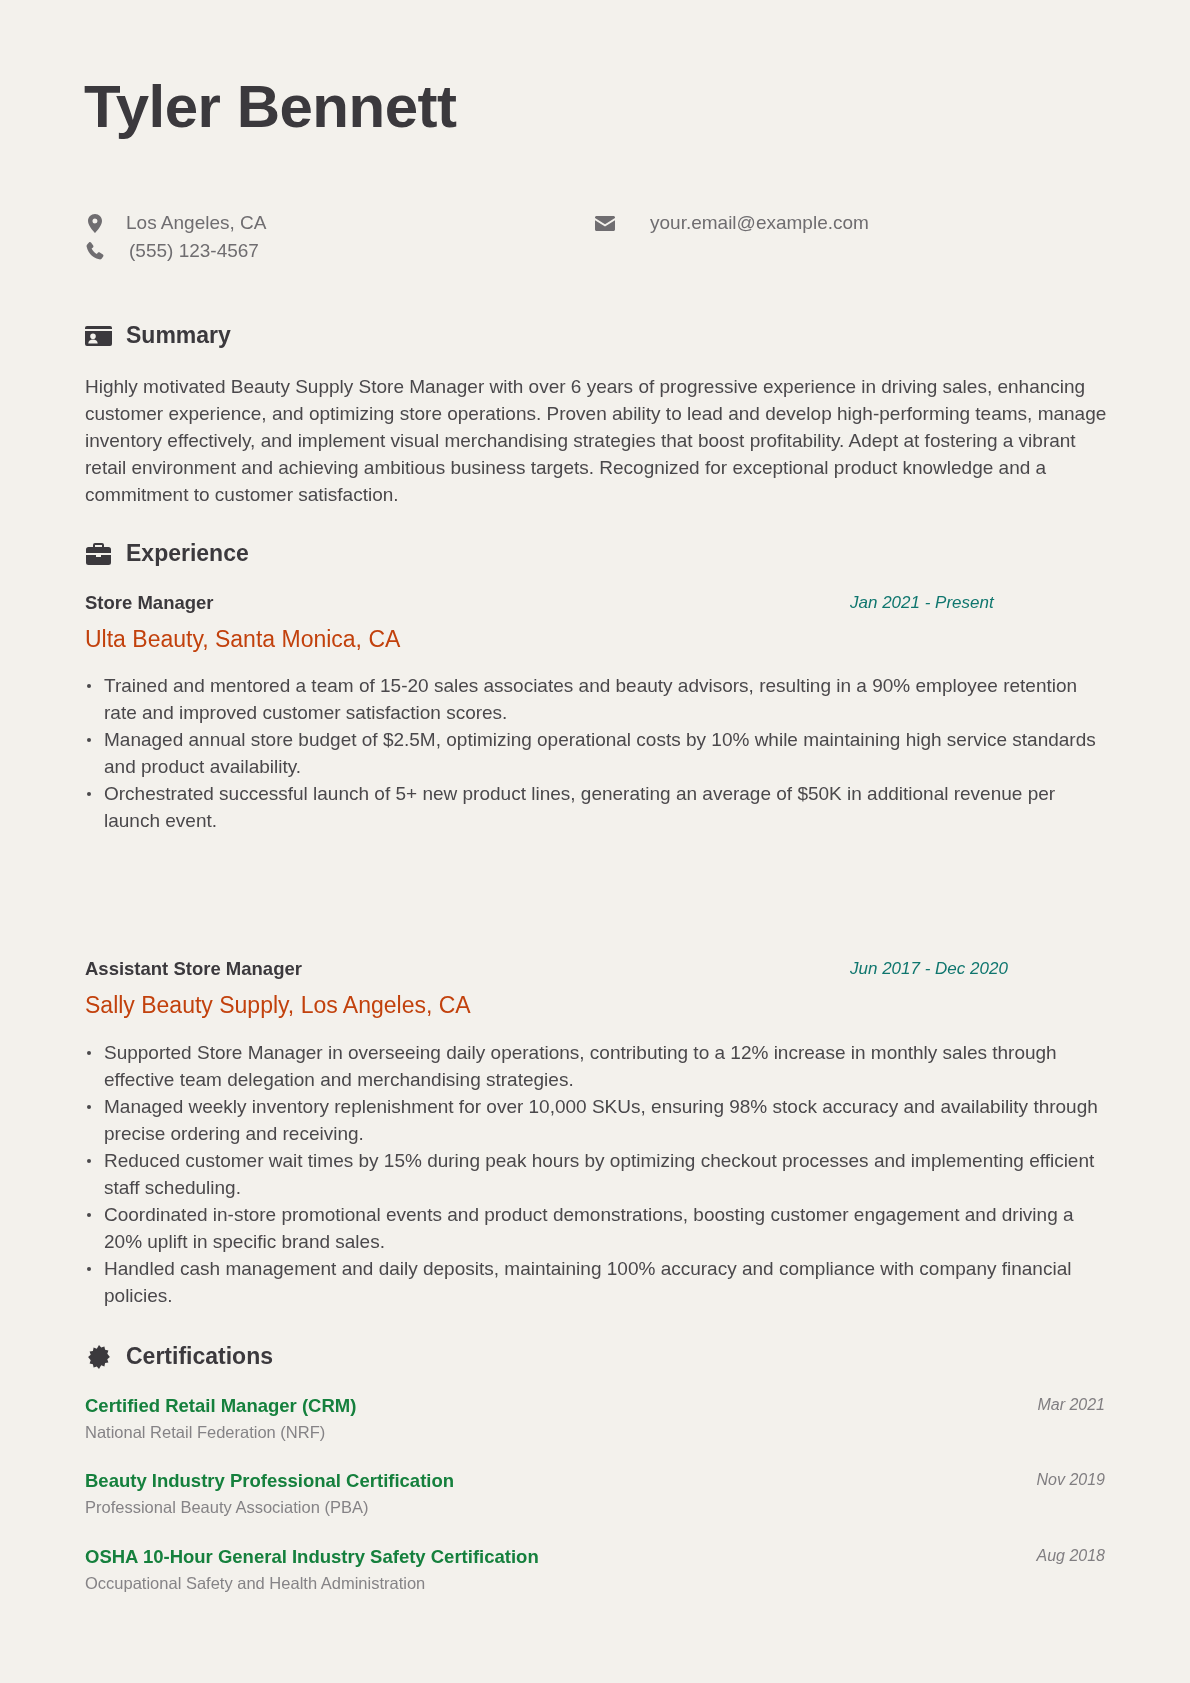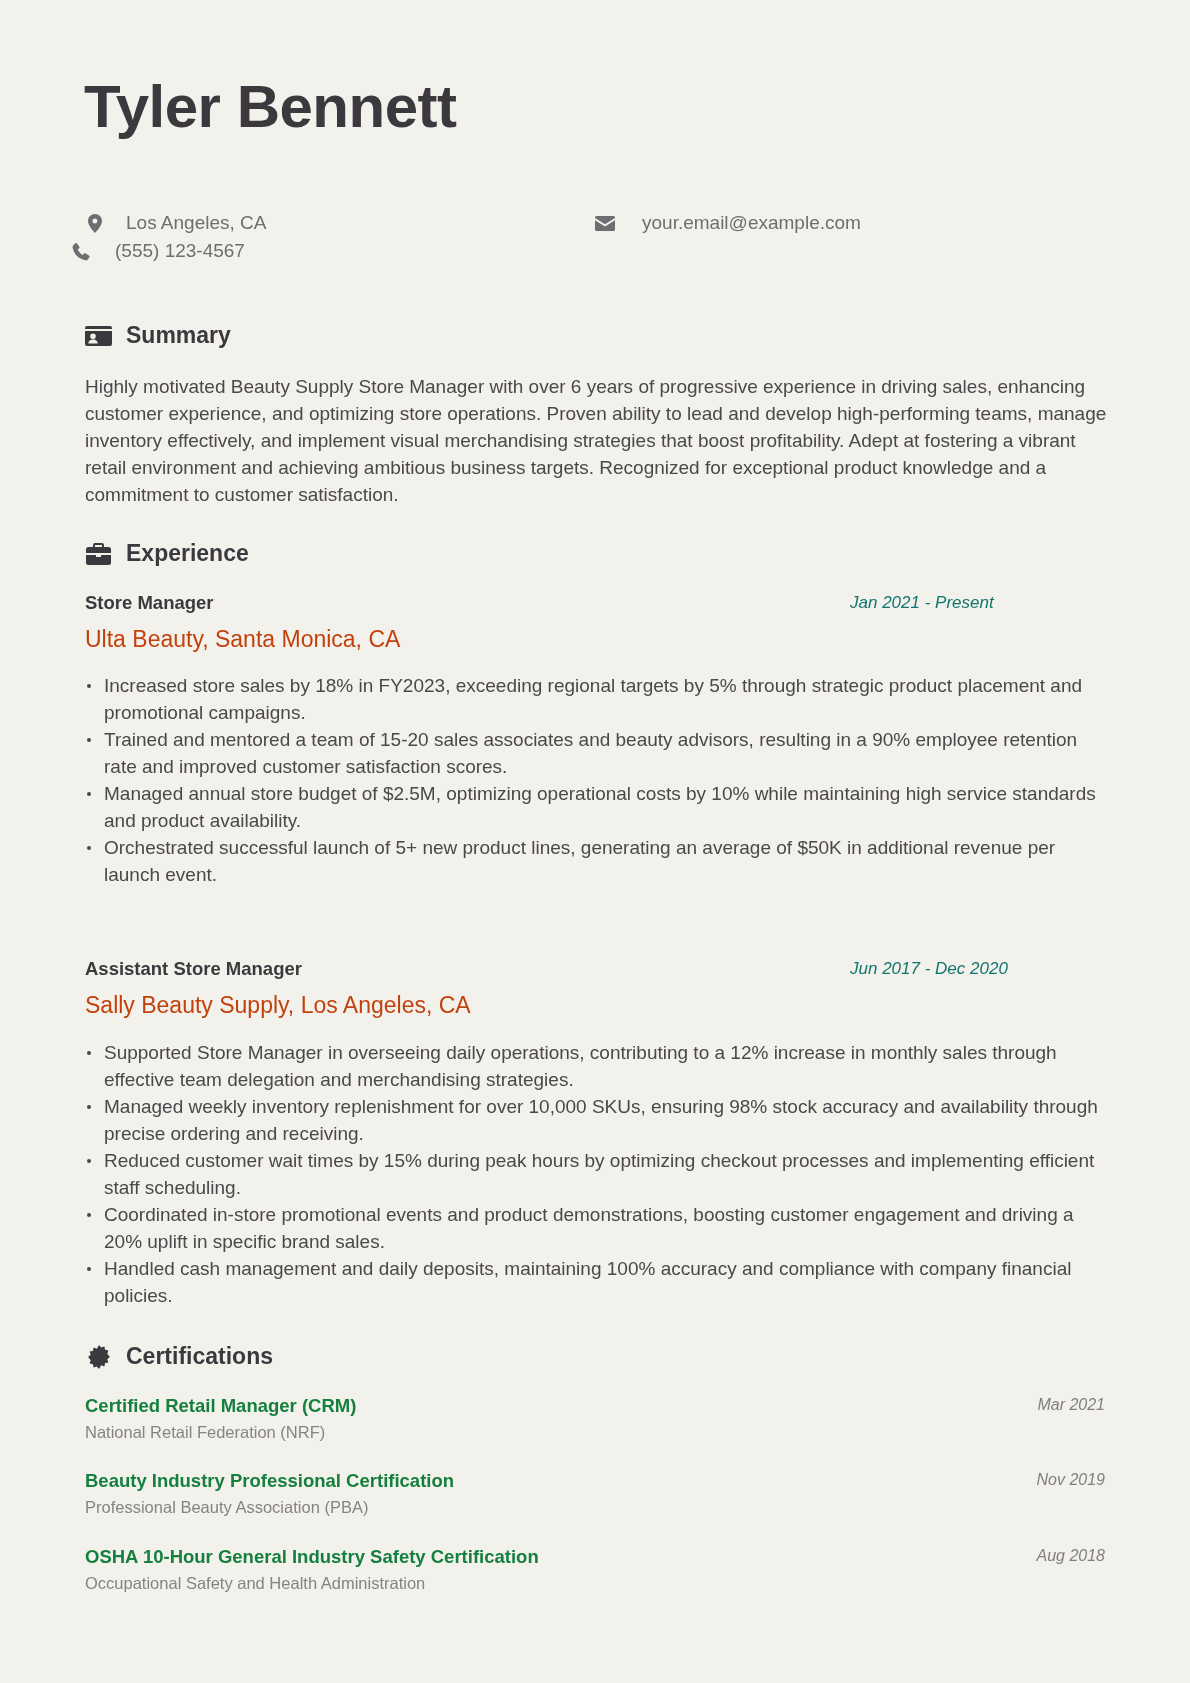--- a/index.html
+++ b/index.html
@@ -14,24 +14,24 @@
   .name {
     position: absolute; left: 84px; top: 72px;
     font-size: 60px; font-weight: 700; color: #3b393d; letter-spacing: -0.5px;
   }
 
   .contact { position: absolute; font-size: 19px; color: #6f6d70; display: flex; align-items: center; }
   .contact .ic { width: 20px; height: 20px; display: inline-flex; align-items: center; justify-content: center; }
   .contact .ic svg { fill: #6f6d70; }
   .c-loc { left: 85px; top: 212px; }
   .c-loc .txt { margin-left: 21px; }
-  .c-phone { left: 71px; top: 240px; align-items: flex-end; }
+  .c-phone { left: 85px; top: 240px; }
   .c-phone .txt { margin-left: 24px; }
   .c-email { left: 595px; top: 212px; }
-  .c-email .txt { margin-left: 27px; }
+  .c-email .txt { margin-left: 35px; }
 
   .section-head { position: absolute; left: 85px; display: flex; align-items: center; }
   .section-head .sic { width: 27px; height: 24px; display: inline-flex; align-items: center; justify-content: center; }
   .section-head .sic svg { fill: #3b393d; }
   .section-head .stitle { font-size: 23px; font-weight: 700; color: #3b393d; margin-left: 14px; }
   .sh-summary { top: 322px; }
   .sh-exp { top: 540px; }
   .sh-cert { top: 1343px; }
 
   .summary {
@@ -107,21 +107,20 @@
           <path d="M9 0h7a2 2 0 0 1 2 2v2h4.5A2.5 2.5 0 0 1 25 6.5V10H0V6.5A2.5 2.5 0 0 1 2.5 4H7V2a2 2 0 0 1 2-2zm0 2v2h7V2H9zM0 12h10v2h5v-2h10v7.5A2.5 2.5 0 0 1 22.5 22h-20A2.5 2.5 0 0 1 0 19.5V12z"></path>
         </svg>
     </span>
     <span class="stitle" style="margin-left:14px">Experience</span>
   </div>
 
   <div class="job-title" style="top:592px">Store Manager</div>
   <div class="job-date" style="left:850px; top:593px">Jan 2021 - Present</div>
   <div class="job-company" style="top:626px">Ulta Beauty, Santa Monica, CA</div>
   <ul class="bullets" style="top:672px">
-    <li>Increased store sales by 18% in FY2023, exceeding regional targets by 5% through strategic product placement and promotional campaigns.</li>
     <li>Trained and mentored a team of 15-20 sales associates and beauty advisors, resulting in a 90% employee retention rate and improved customer satisfaction scores.</li>
     <li>Managed annual store budget of $2.5M, optimizing operational costs by 10% while maintaining high service standards and product availability.</li>
     <li>Orchestrated successful launch of 5+ new product lines, generating an average of $50K in additional revenue per launch event.</li>
   </ul>
 
   <div class="job-title" style="top:958px">Assistant Store Manager</div>
   <div class="job-date" style="left:850px; top:959px">Jun 2017 - Dec 2020</div>
   <div class="job-company" style="top:992px">Sally Beauty Supply, Los Angeles, CA</div>
   <ul class="bullets" style="top:1039px">
     <li>Supported Store Manager in overseeing daily operations, contributing to a 12% increase in monthly sales through effective team delegation and merchandising strategies.</li>

